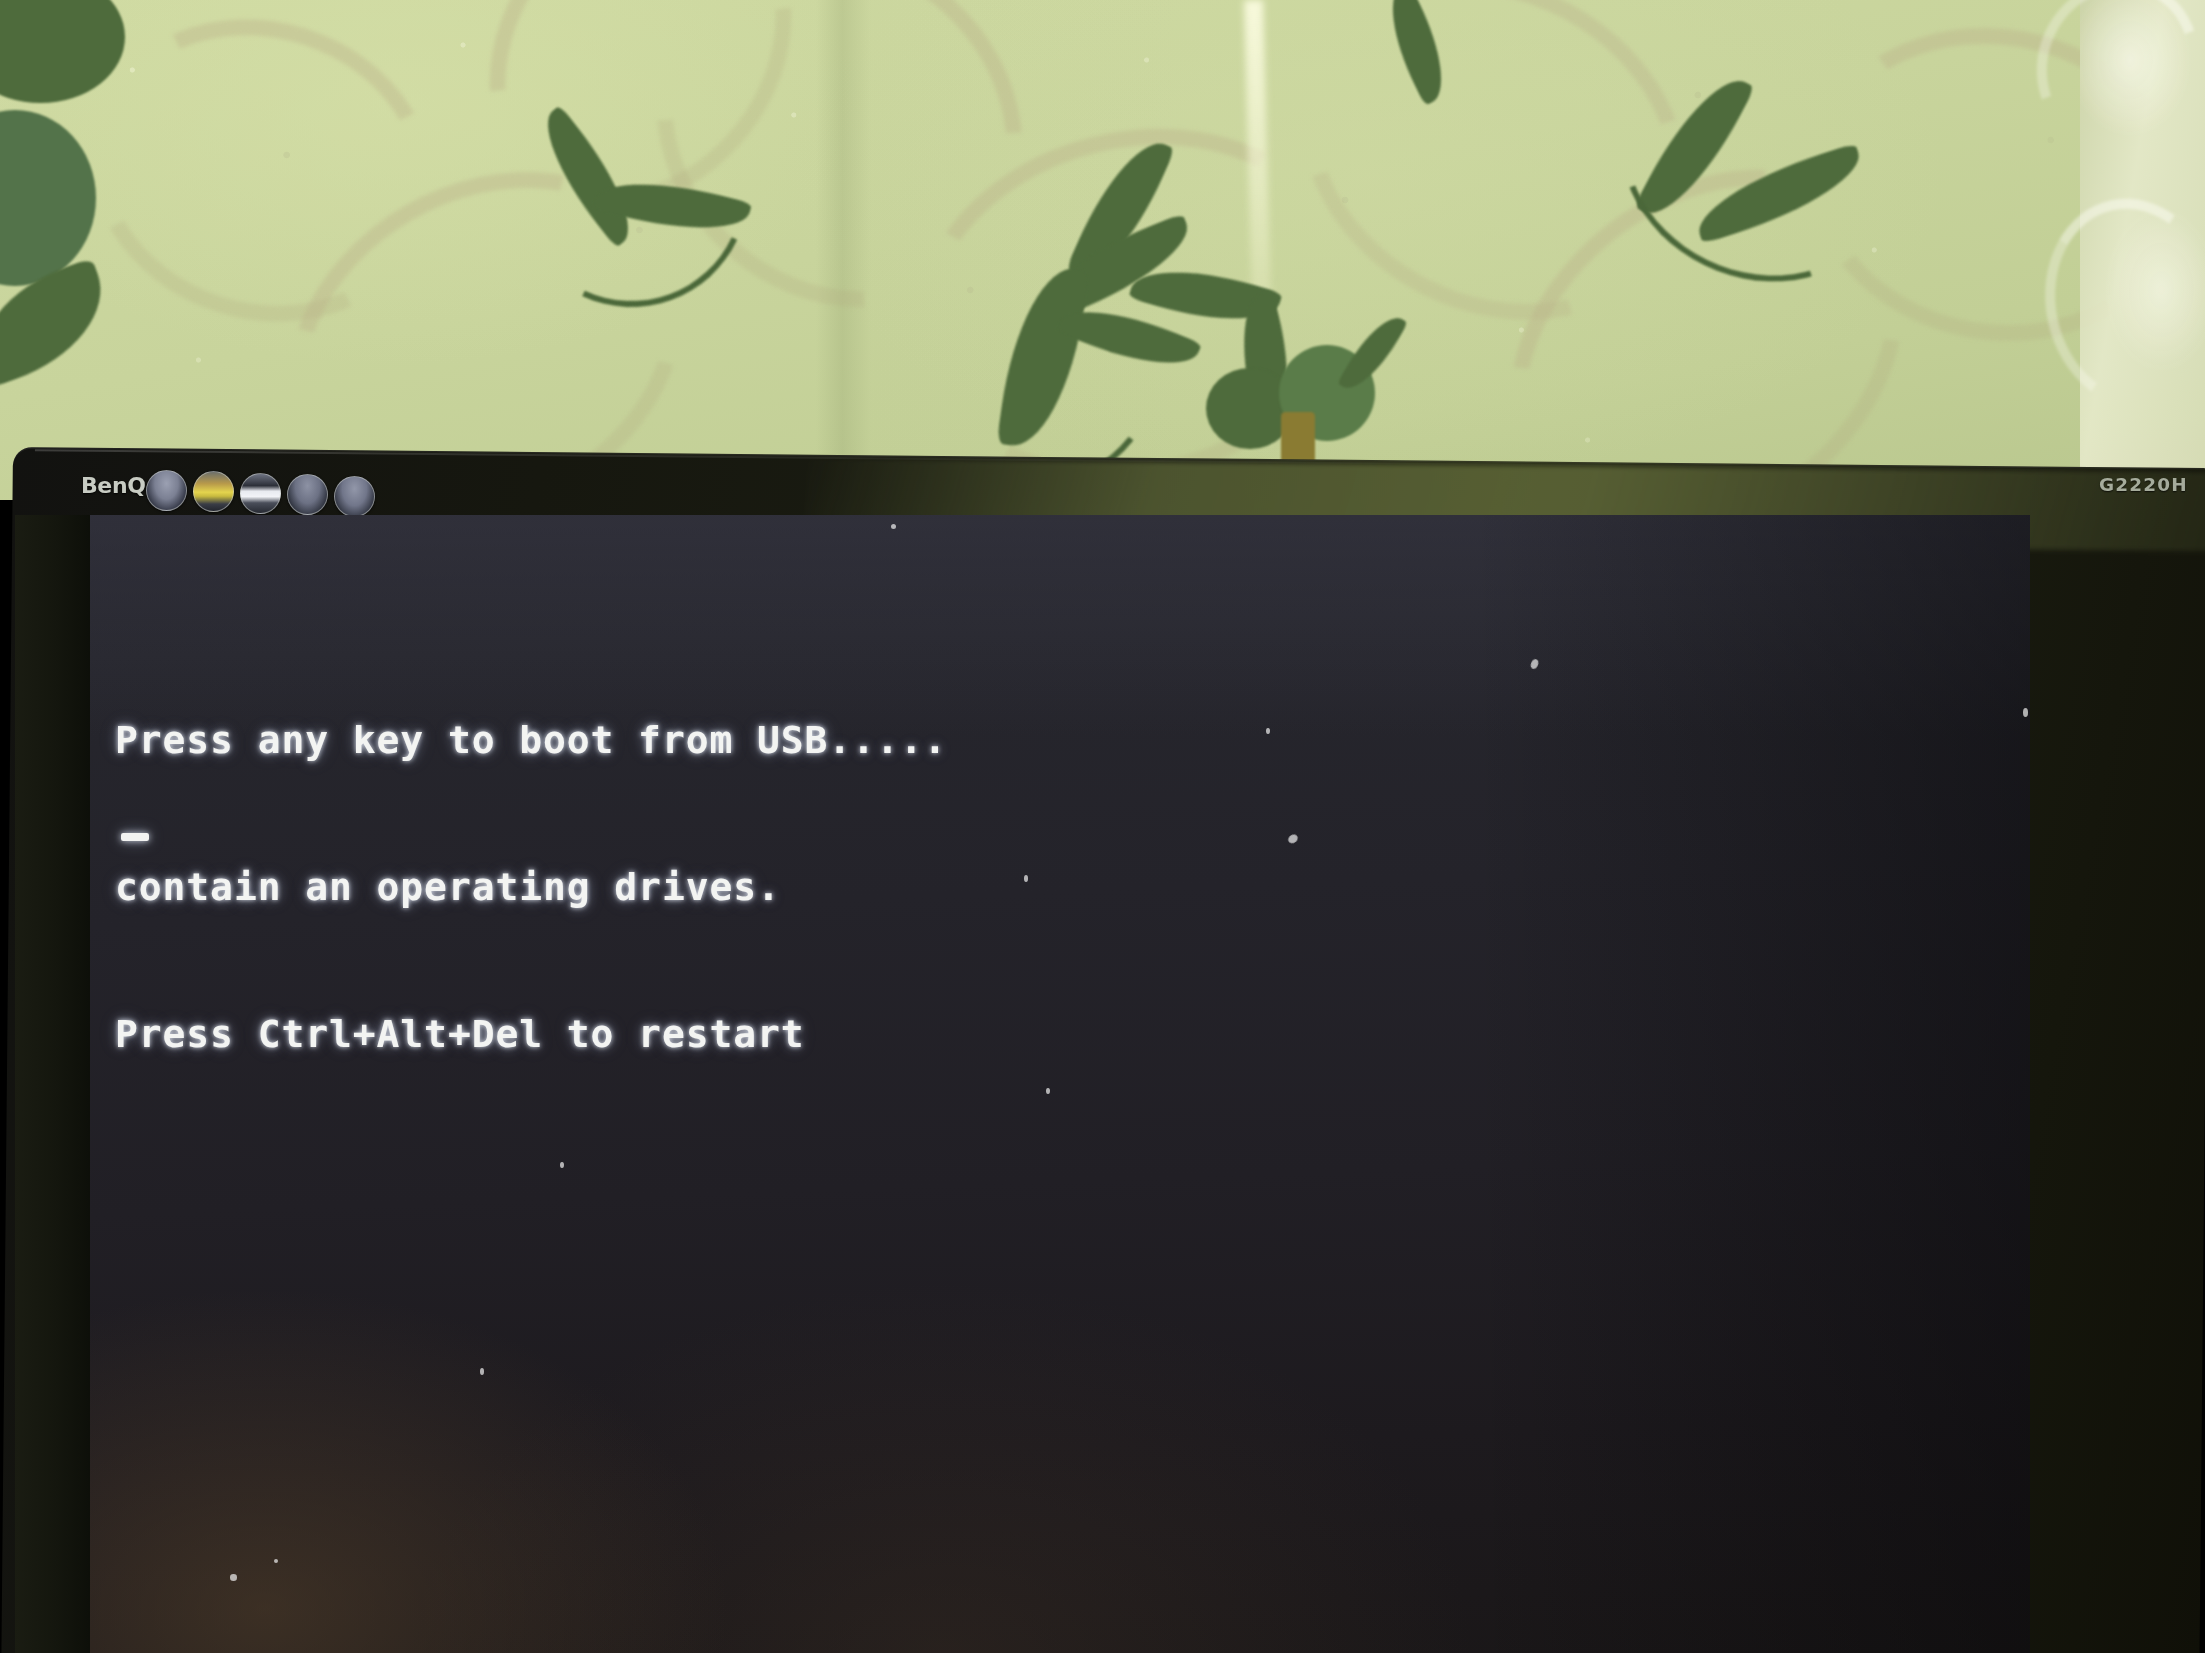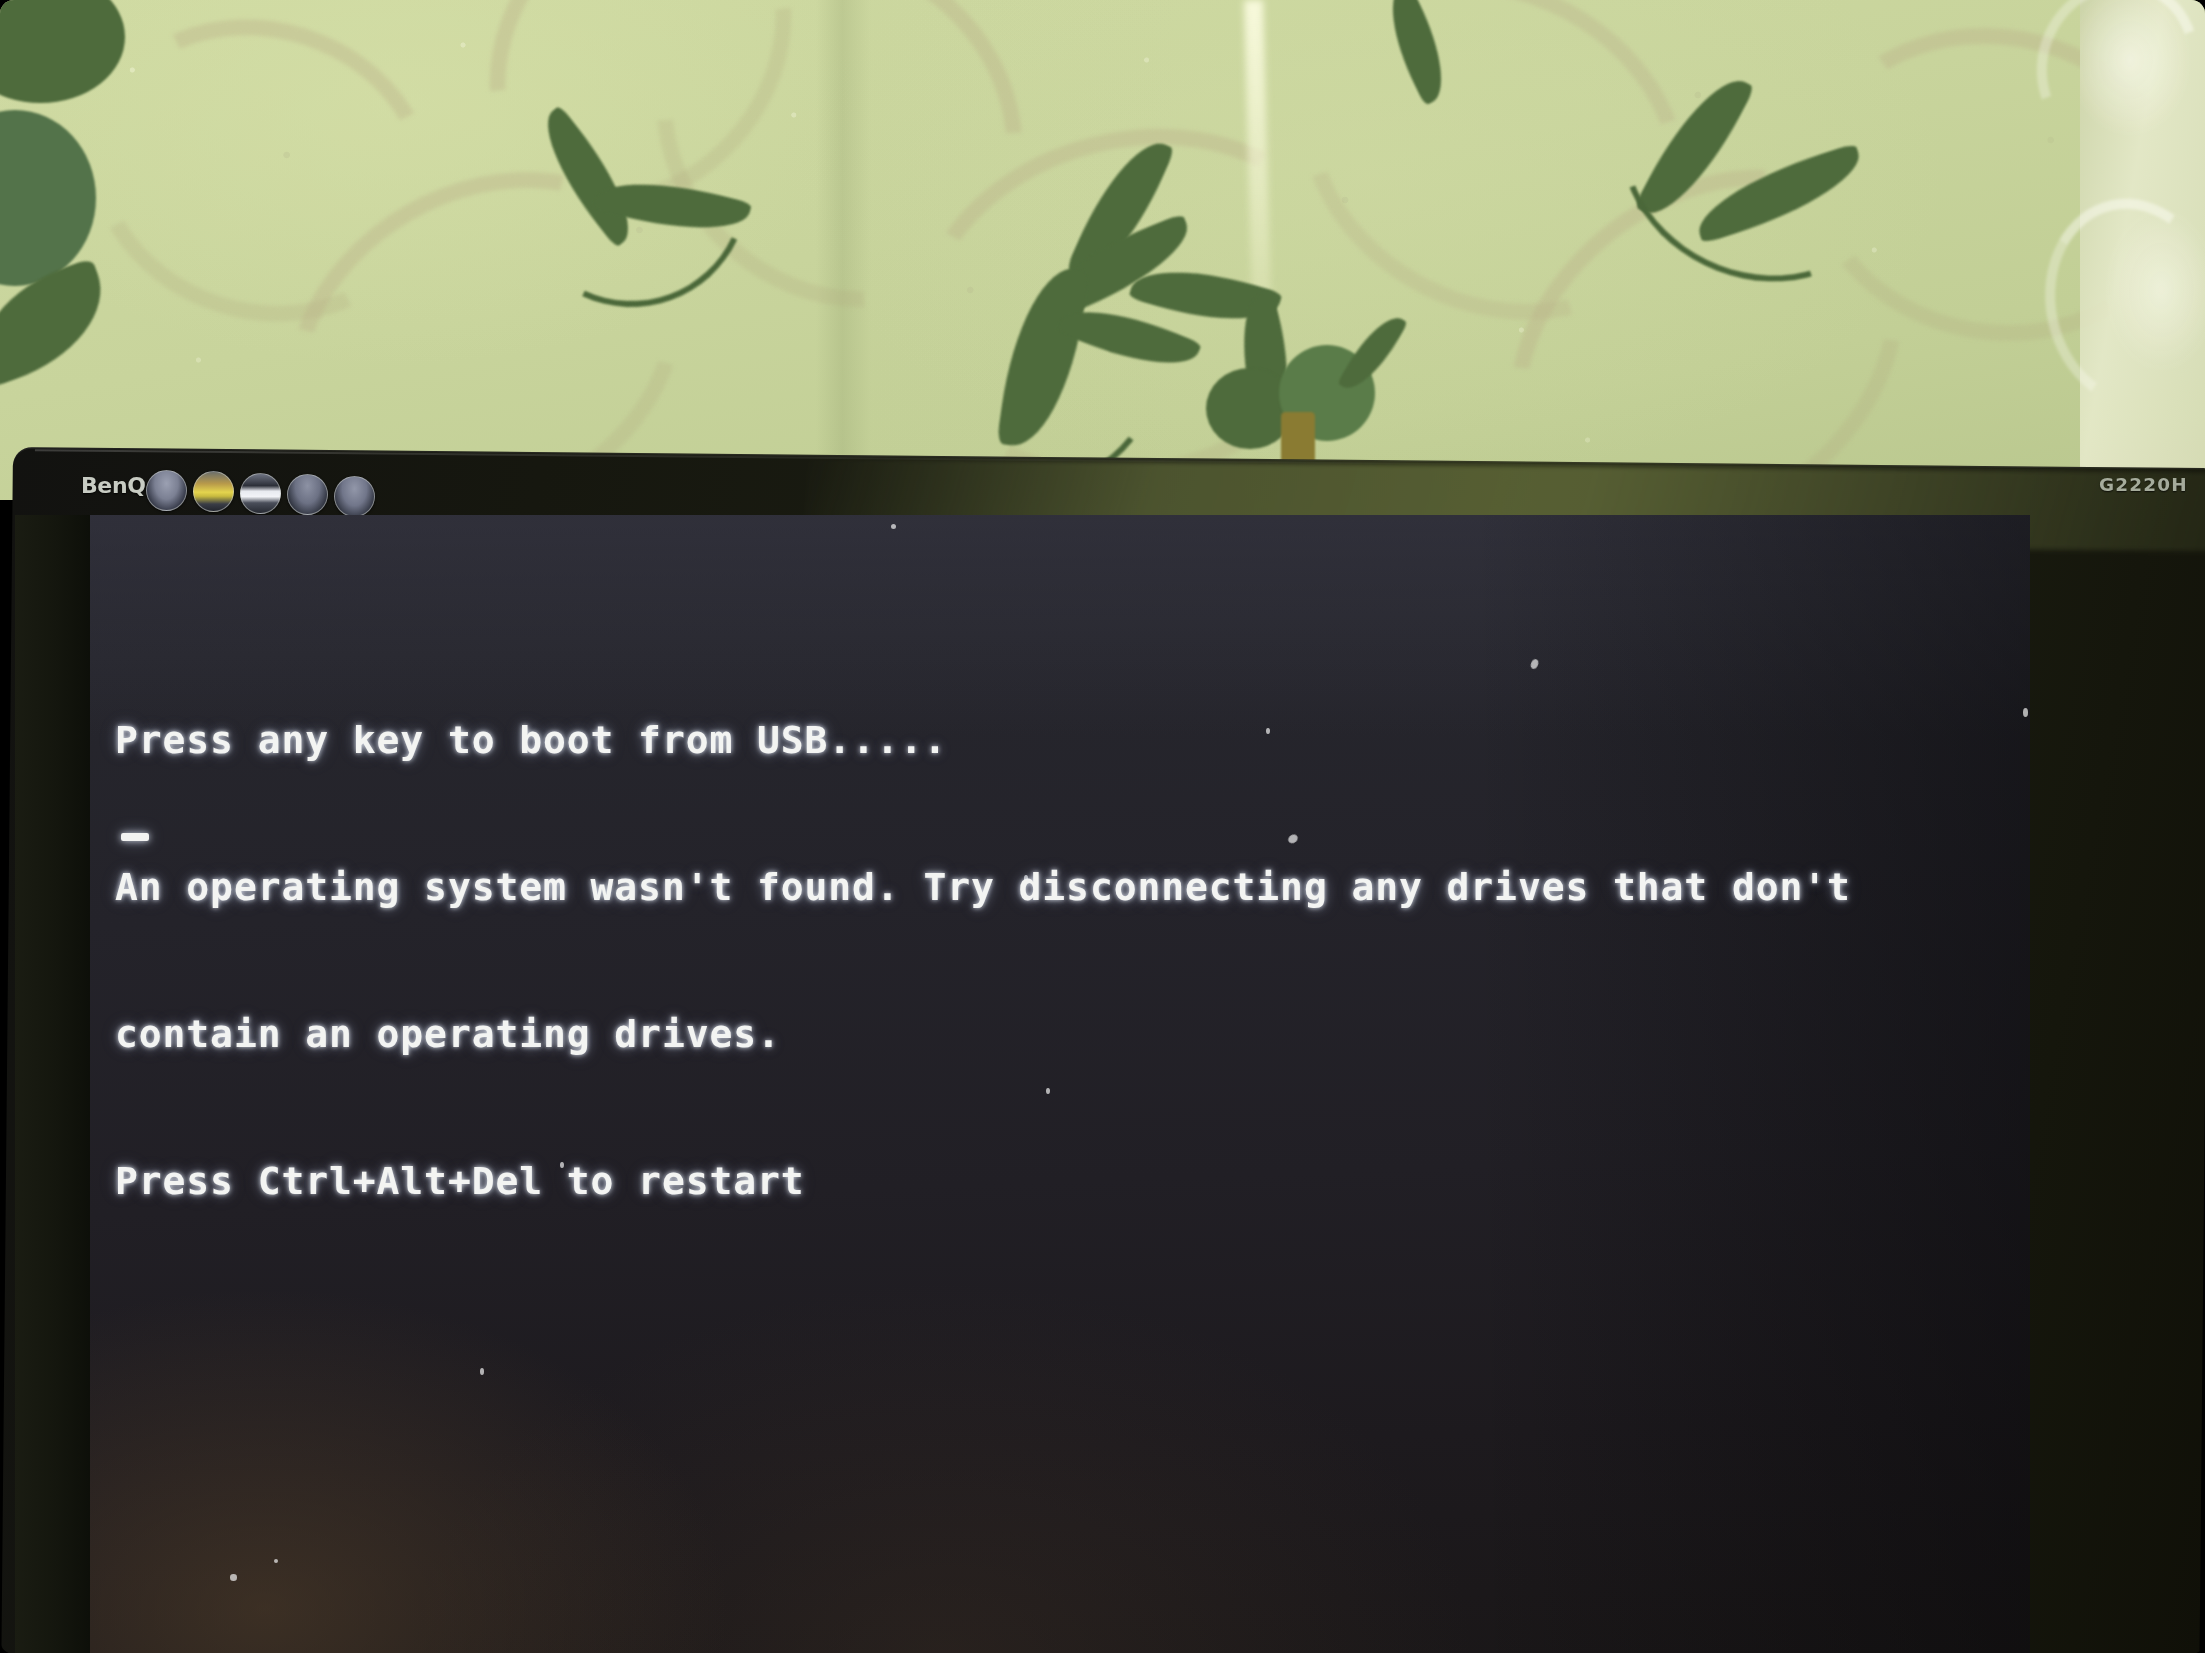--- a/index.html
+++ b/index.html
@@ -6,21 +6,20 @@
     margin: 0;
     padding: 0;
     background: #000;
   }
   #stage {
     position: relative;
     width: 2205px;
     height: 1654px;
     overflow: hidden;
     font-family: "Liberation Sans", sans-serif;
-    border-radius: 14px;
   }
 
   
   .wall {
     position: absolute;
     left: 0; top: 0;
     width: 2205px; height: 500px;
     background:
       
       linear-gradient(90deg,
@@ -317,21 +316,20 @@
     <div class="dust" style="left:934px; top:360px; width:4.4px;  height:6.6px;"></div>
     <div class="dust" style="left:1176px; top:213px; width:3.7px;  height:5.9px;"></div>
     <div class="dust" style="left:390px;  top:853px; width:4.4px; height:6.6px;"></div>
     <div class="dust" style="left:470px;  top:647px;  width:3.7px; height:5.9px;"></div>
     <div class="dust" style="left:956px; top:573px;  width:3.7px; height:5.9px;"></div>
     <div class="dust" style="left:140px;  top:1059px; width:6.6px; height:6.6px;"></div>
     <div class="dust" style="left:184px;  top:1044px; width:4.4px; height:4.4px;"></div>
 
     <div class="boot-text">
       <span class="boot-line">Press any key to boot from USB.....</span>
-      <span class="boot-line">An operating system wasn't found. Try disconnecting any drives that don't</span>
       <span class="boot-line">contain an operating drives.</span>
       <span class="boot-line">Press Ctrl+Alt+Del to restart</span>
     </div>
     <div class="cursor"></div>
   </div>
 
 </div>
 
 
 </body></html>

